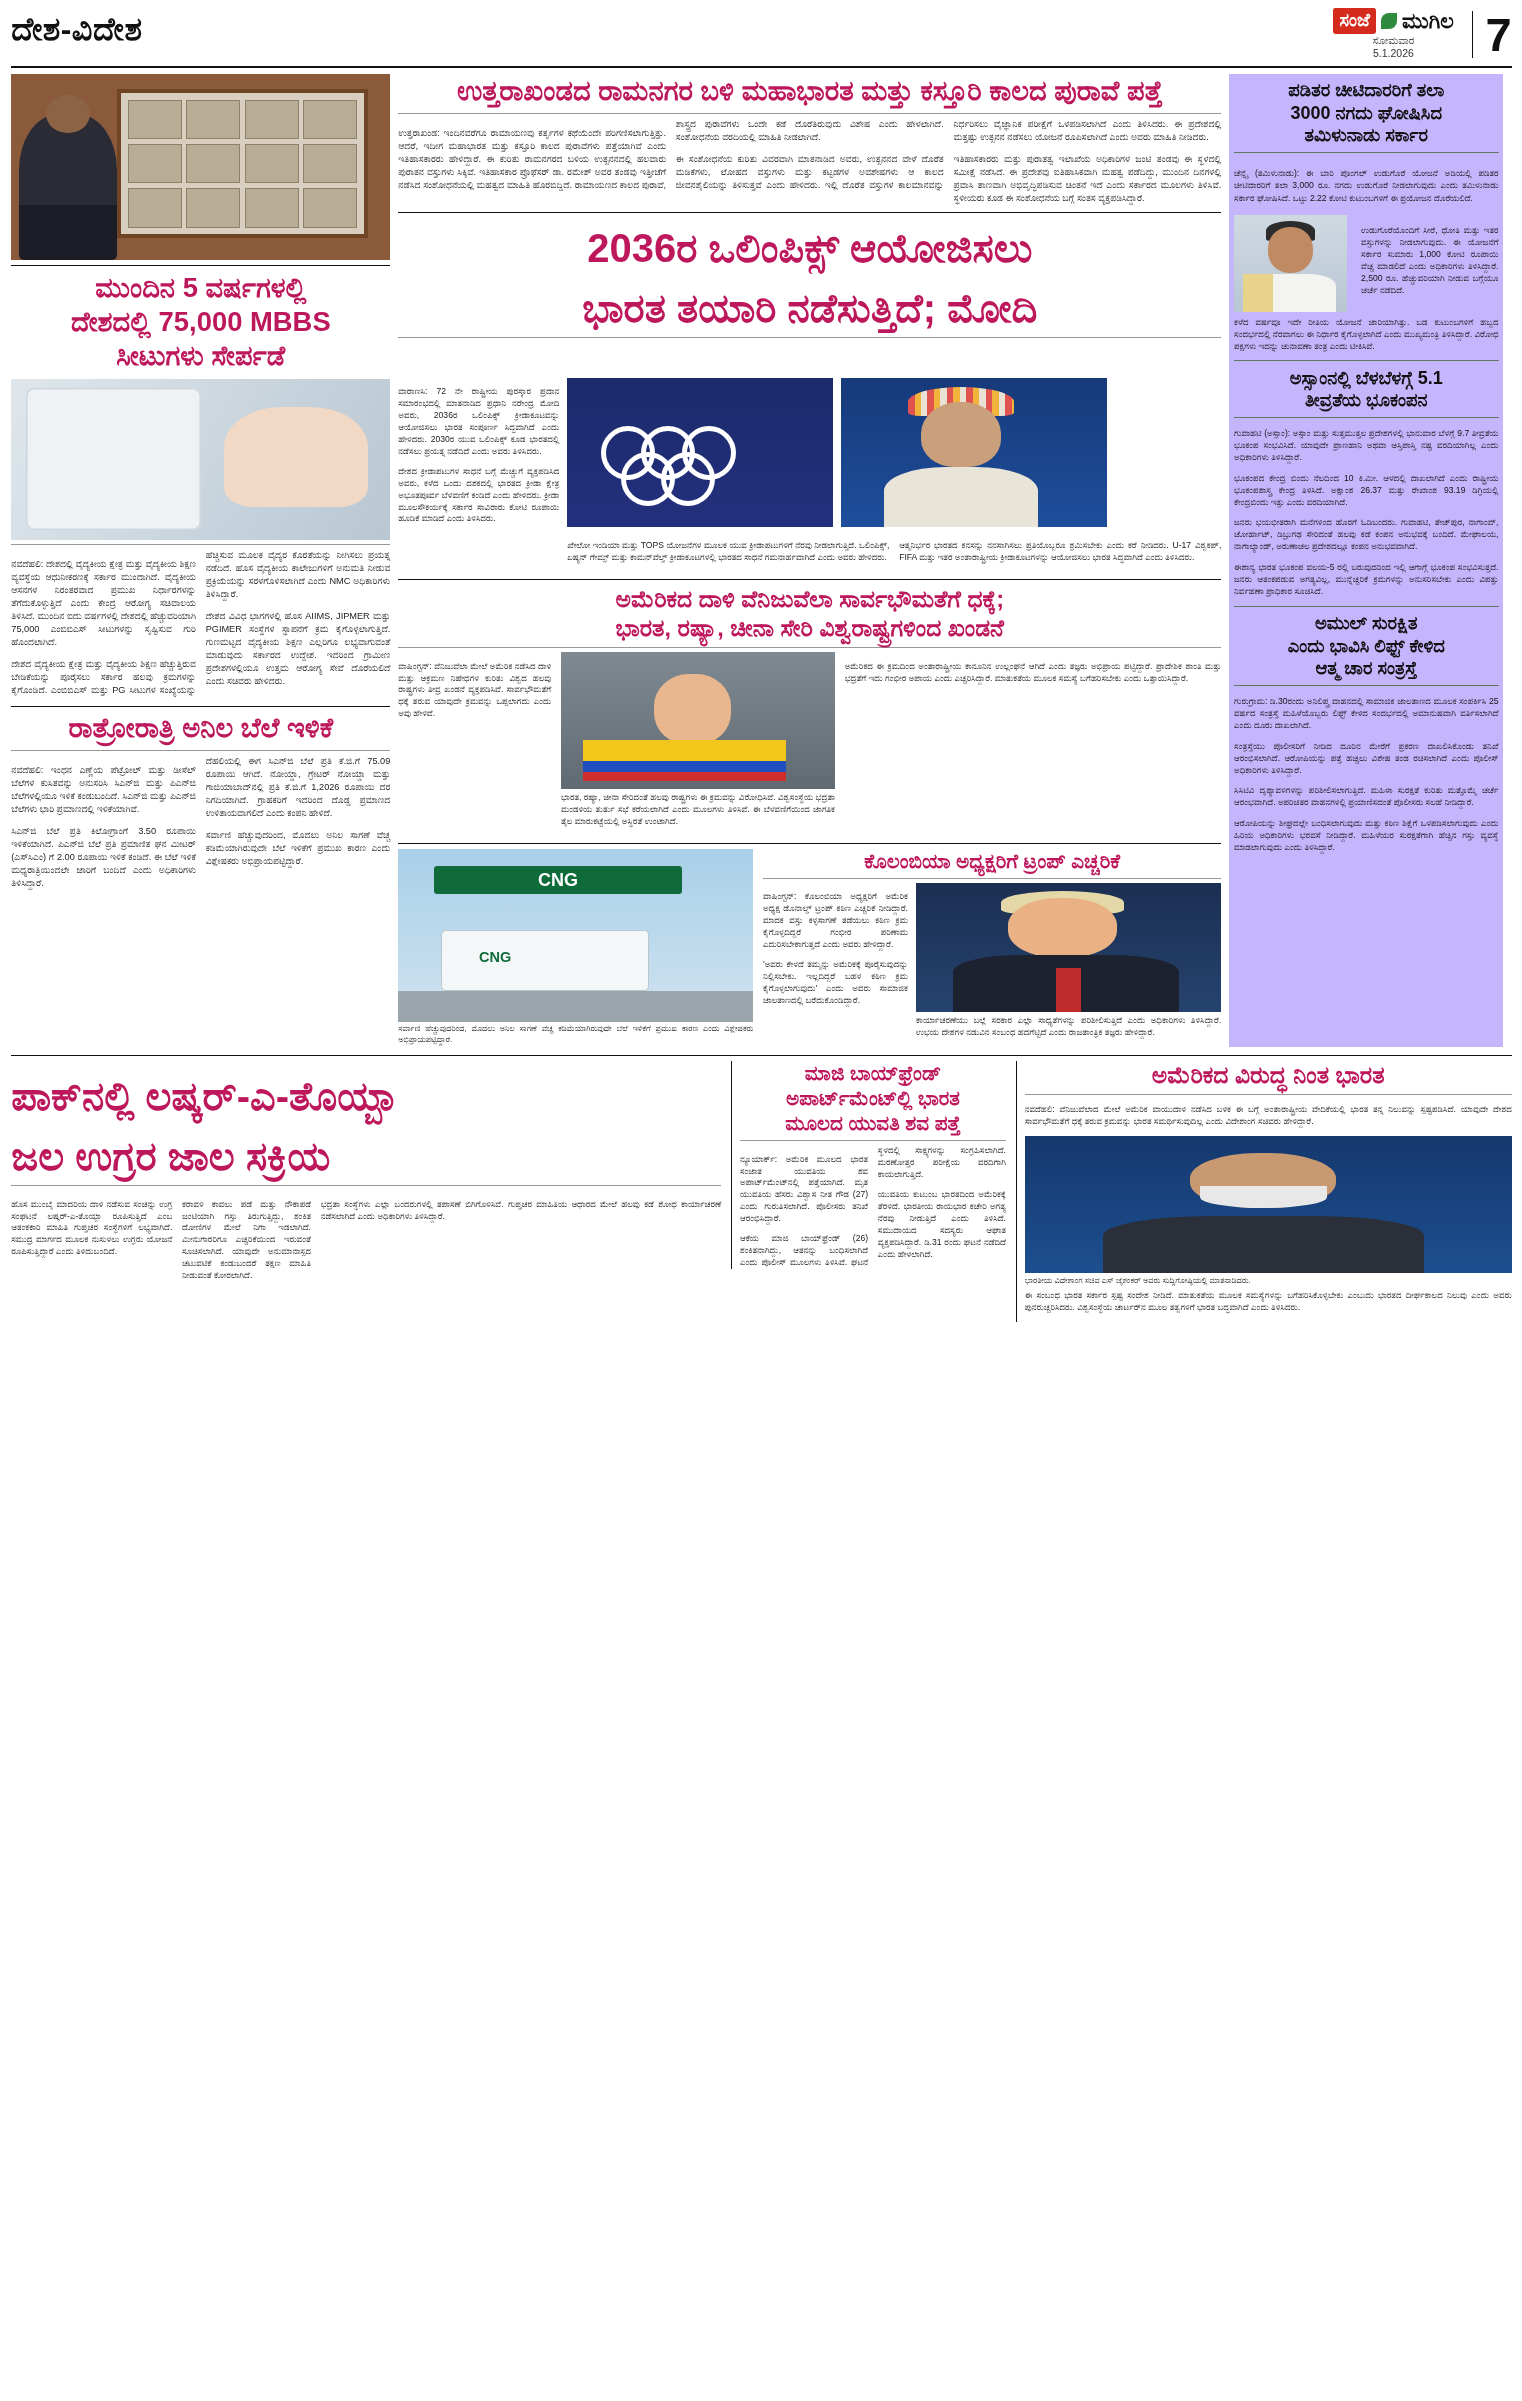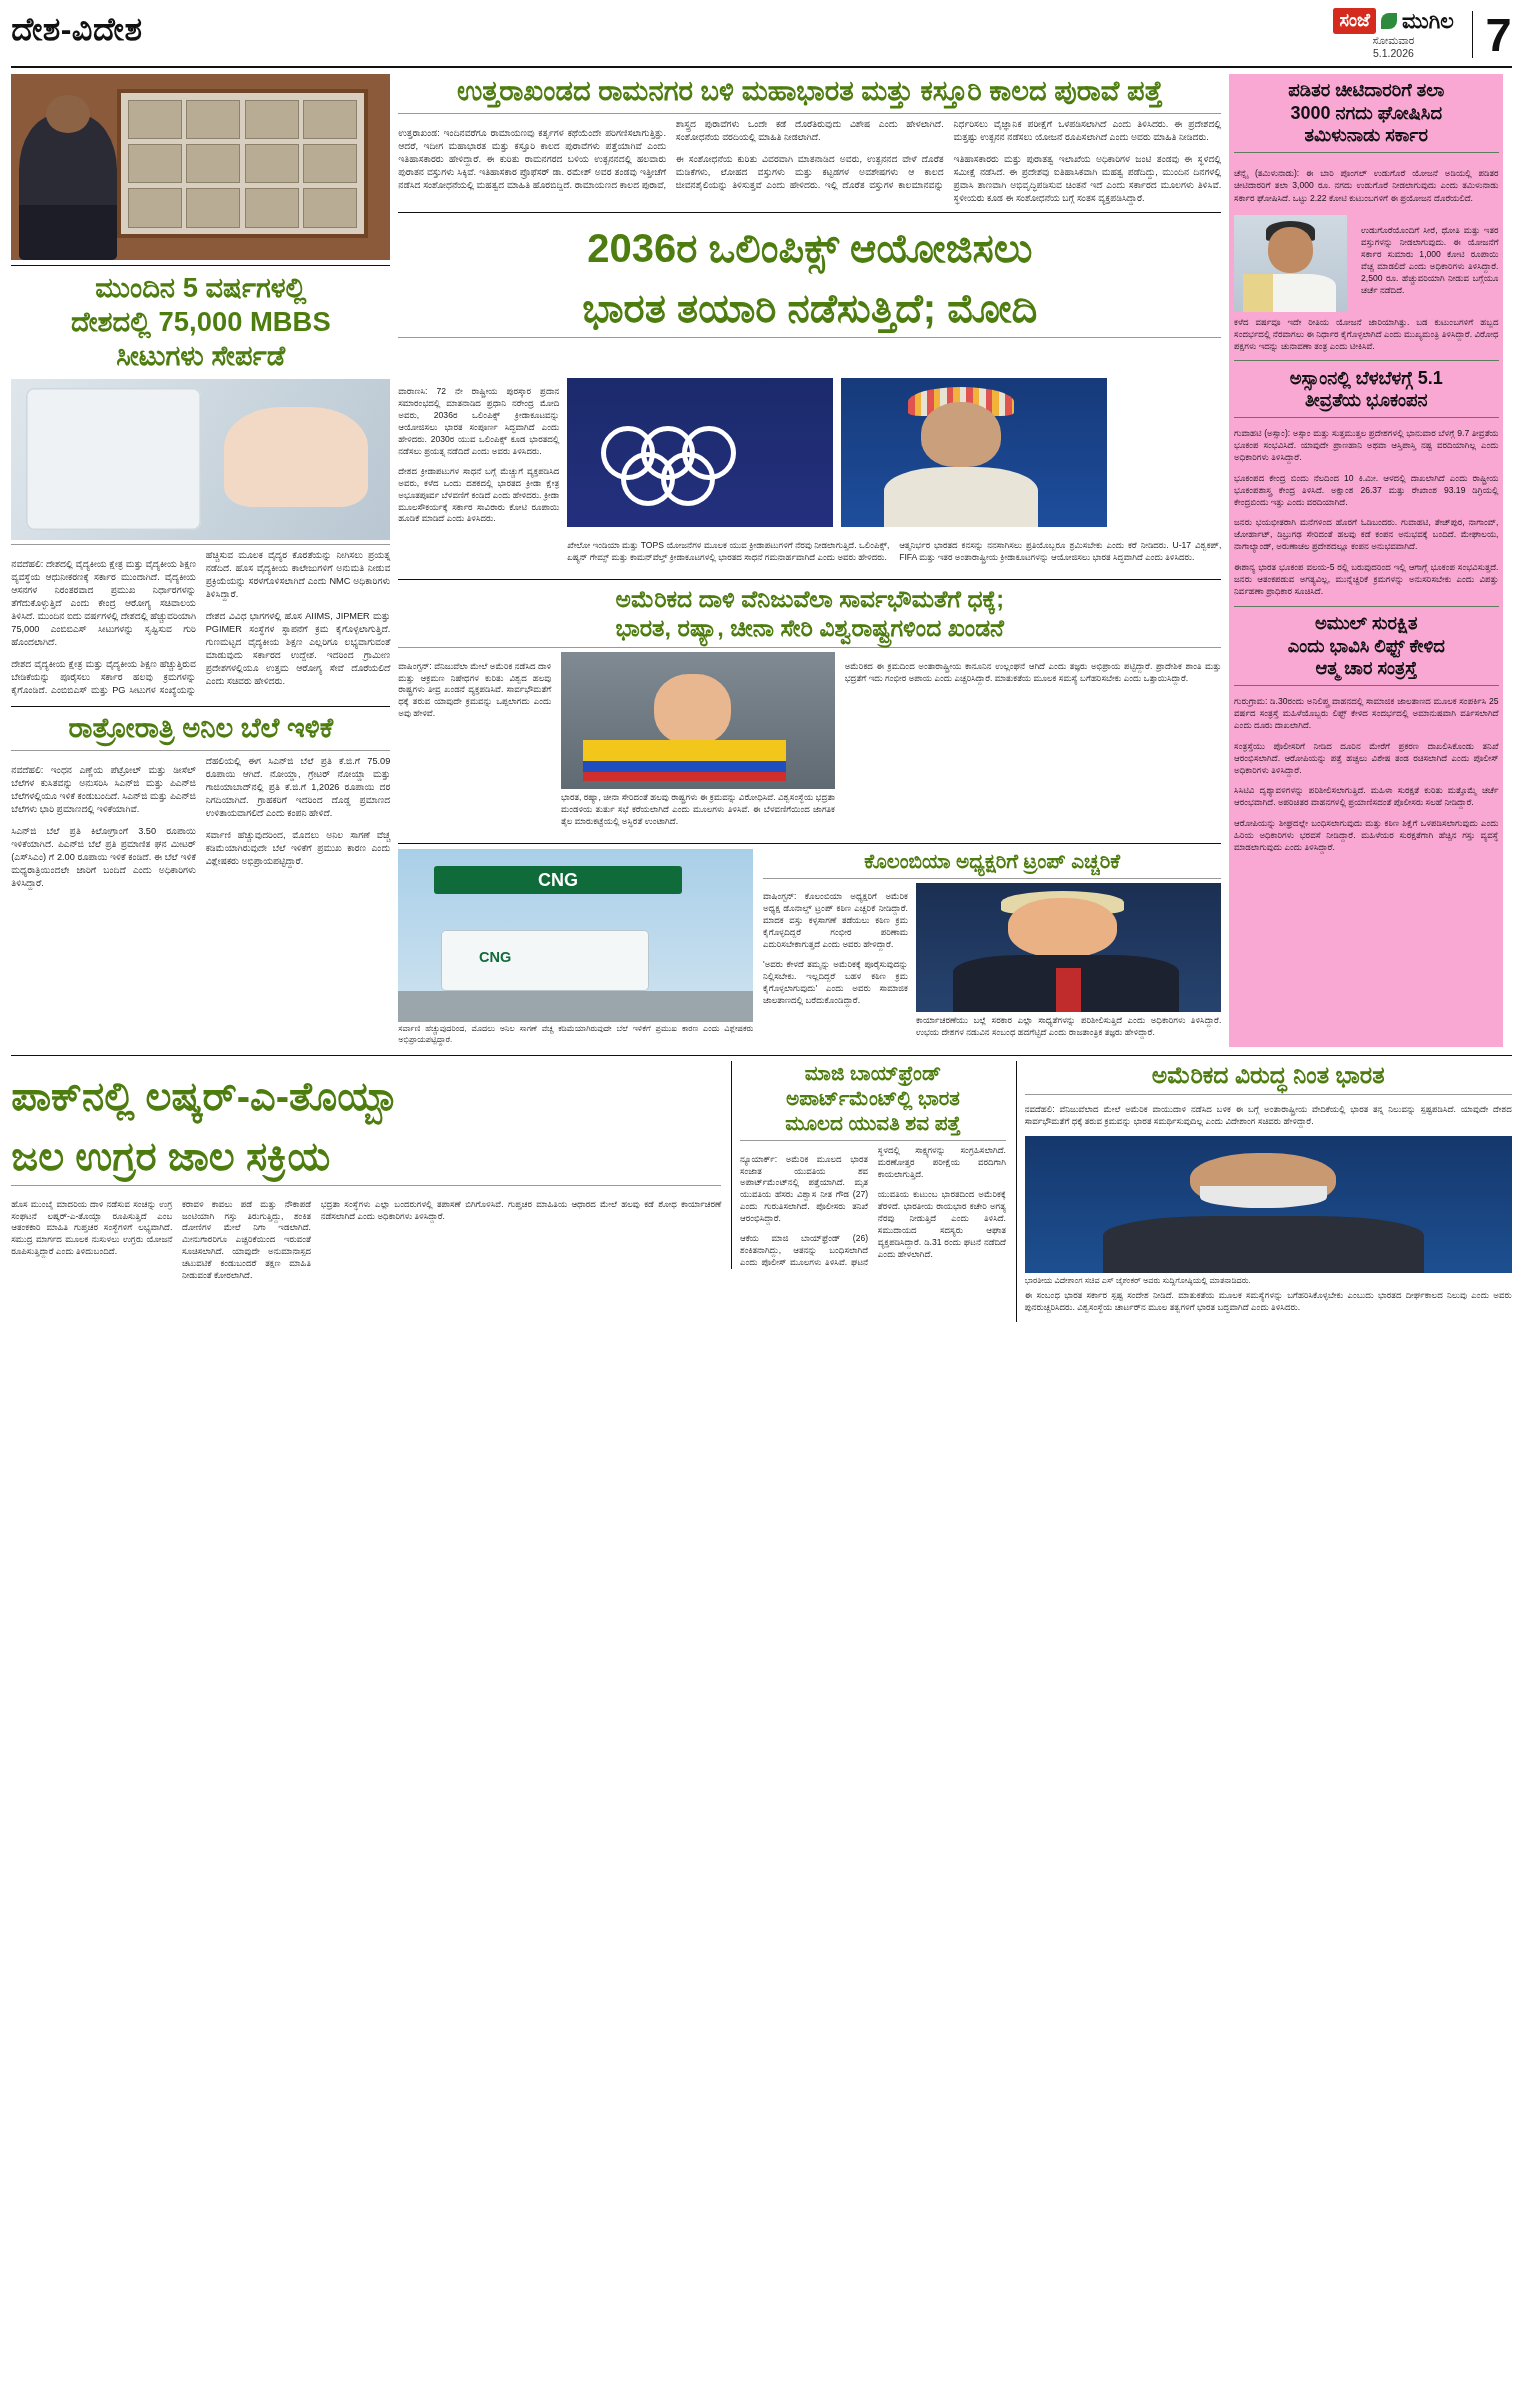--- a/index.html
+++ b/index.html
@@ -44,21 +44,21 @@
   .brand-leaf{
     width:16px;height:16px;border-radius:50% 0 50% 0;background:#2e8b3d;display:inline-block;
   }
   .brand-black{font-weight:bold;font-size:21px;color:#111;}
   .brand-sub{font-size:10.5px;color:#333;text-align:center;line-height:1.3;}
   .pageno{
     font-size:47px;font-weight:bold;border-left:1.6px solid #111;padding-left:13px;margin-left:6.5px;line-height:1;
   }
   .headline{
     font-weight:bold;
-    color:#4d7c0f;
+    color:#be185d;
     line-height:1.25;
     text-align:center;
   }
   .h-xxl{font-size:40px;margin-top:10px;}
   .h-xl{font-size:27.4px;}
   .h-lg{font-size:23.4px;}
   .h-md{font-size:20px;}
   .body{
     font-size:9.2px;
     line-height:1.42;
@@ -69,21 +69,21 @@
   .body.small{font-size:8.6px;line-height:1.38;}
   .rule{border-top:0.8px solid #111;margin:4.8px 0;}
   .rule-thin{border-top:0.8px solid #999;margin:4px 0;}
   
   .photo{position:relative;overflow:hidden;background:#c9c9c9;}
   .cap{font-size:8px;line-height:1.35;color:#222;padding-top:2.4px;text-align:justify;}
   
   .main-grid{display:flex;gap:8px;margin-top:6.5px;}
   .col-left{width:379px;flex:none;}
   .col-mid{width:823px;flex:none;}
-  .col-right{width:274px;flex:none;background:#f9a8d4;padding:4.8px;box-sizing:border-box;}
+  .col-right{width:274px;flex:none;background:#c4b5fd;padding:4.8px;box-sizing:border-box;}
   .twocol{column-count:2;column-gap:9.7px;}
   .threecol{column-count:3;column-gap:9.7px;}
   
   .img-board{
     background:
       linear-gradient(#8a5a3b,#8a5a3b) 0 0/100% 100%;
     position:relative;
   }
   .img-board .panel{
     position:absolute;left:28%;top:8%;width:66%;height:80%;

